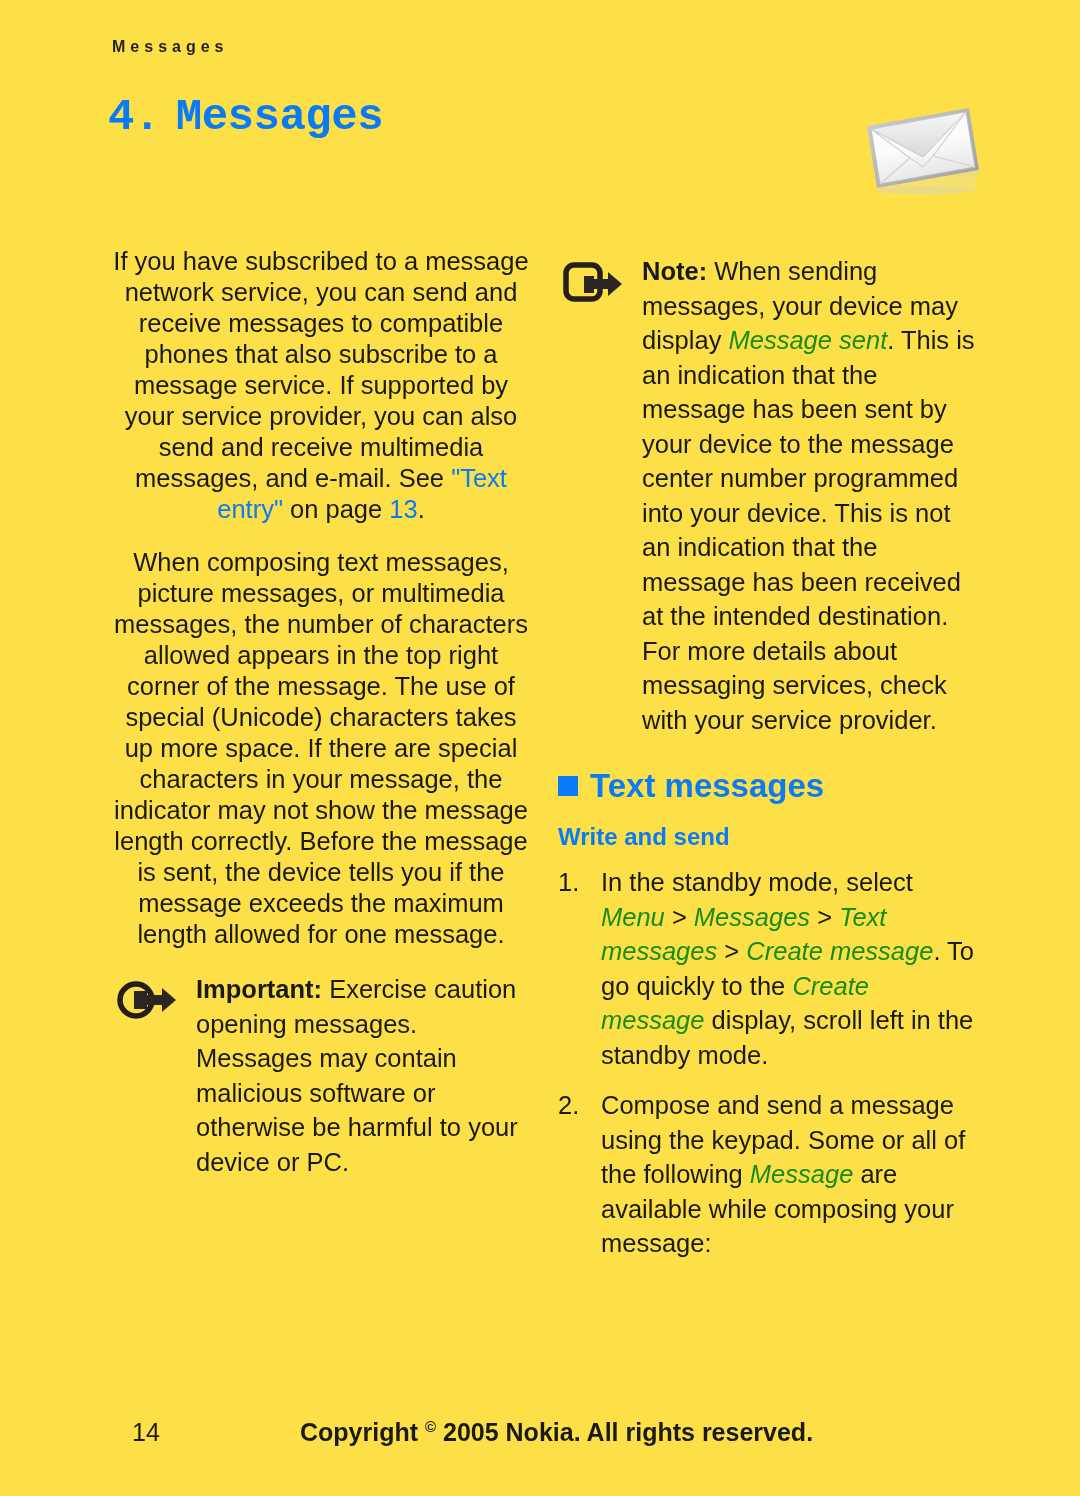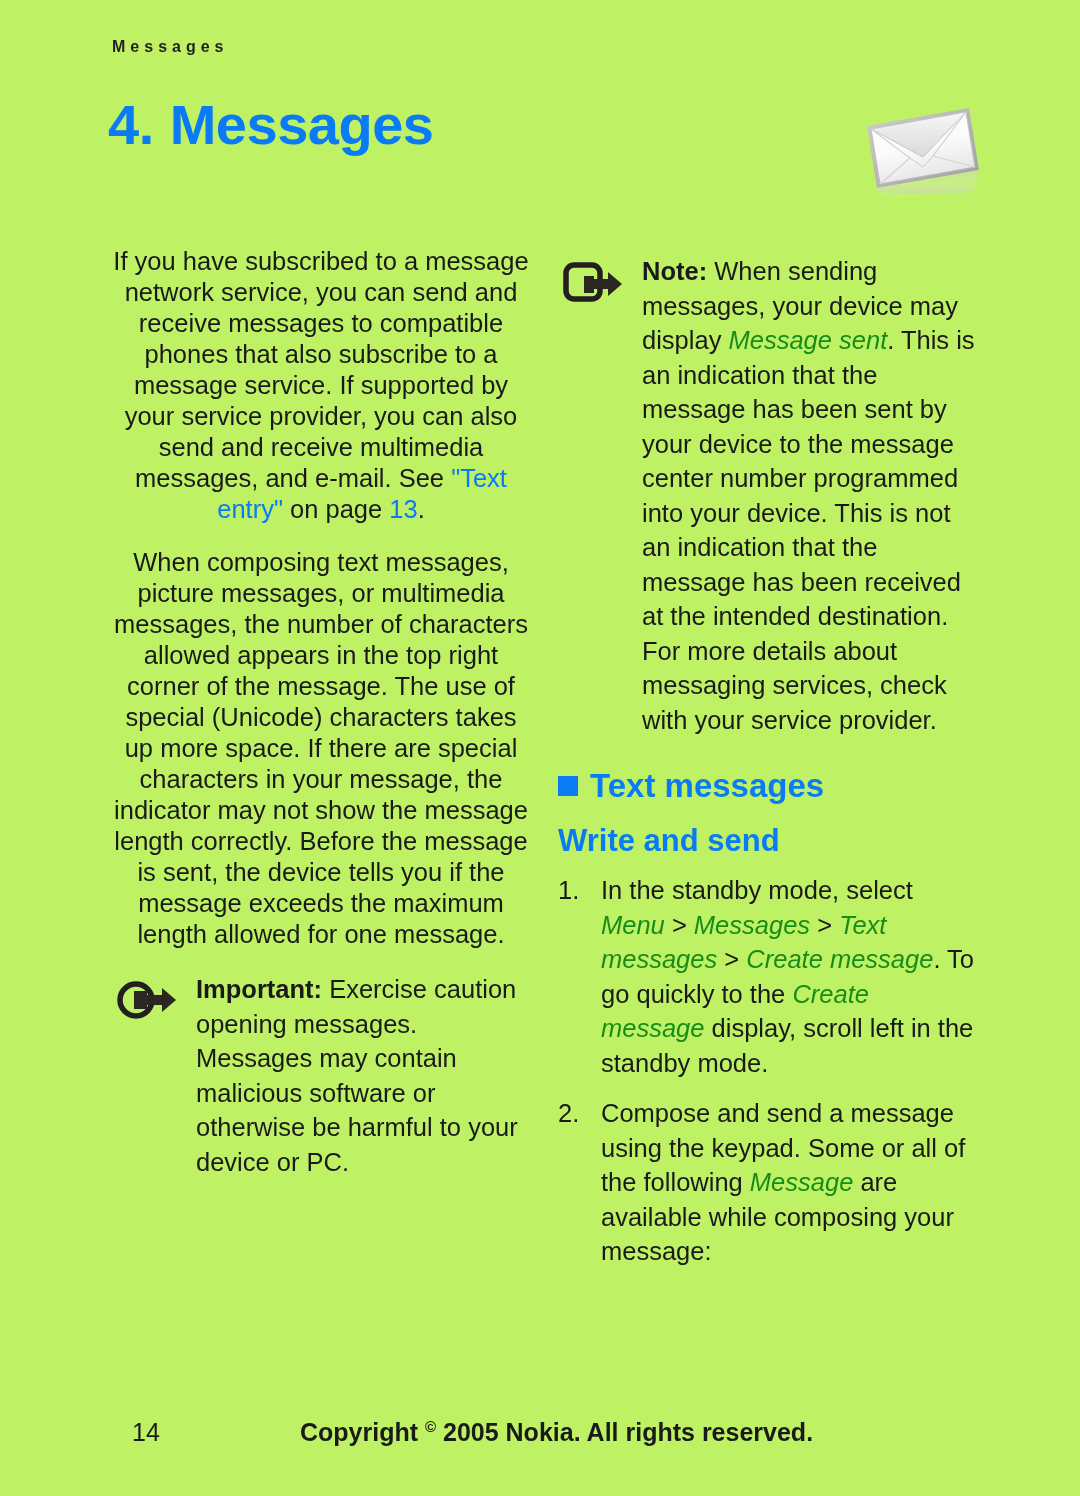--- a/index.html
+++ b/index.html
@@ -12,42 +12,42 @@
     height: 1496px;
     position: relative;
     font-family: "DejaVu Sans", sans-serif;
     color: #1a1a1a;
     overflow: hidden;
   }
 
   .page {
     position: absolute;
     inset: 0;
-    background: #bef264;
+    background: #fde047;
   }
 
   
   .running-header {
     position: absolute;
     left: 112px;
     top: 38px;
     font-family: "Liberation Sans", sans-serif;
     font-size: 16px;
     font-weight: bold;
     letter-spacing: 5px;
     color: #231f20;
   }
 
   
   .chapter-title {
     position: absolute;
     left: 108px;
     top: 92px;
-    font-family: Liberation Sans, sans-serif;
-    font-size: 56px;
+    font-family: Liberation Mono, monospace;
+    font-size: 44px;
     font-weight: bold;
     color: #0b7bf5;
     letter-spacing: -0.5px;
     white-space: nowrap;
   }
   .chapter-title .num { margin-right: 16px; }
 
   
   .envelope-art {
     position: absolute;
@@ -119,21 +119,21 @@
   .h-section .sq {
     width: 20px;
     height: 20px;
     background: #0b7bf5;
     margin-right: 12px;
     flex: 0 0 auto;
   }
   .h-sub {
     margin: 18px 0 14px 0;
     font-family: "Liberation Sans", sans-serif;
-    font-size: 31px;
+    font-size: 24px;
     font-weight: bold;
     color: #0b7bf5;
   }
 
   
   ol.steps {
     margin: 0;
     padding: 0;
     list-style: none;
   }

